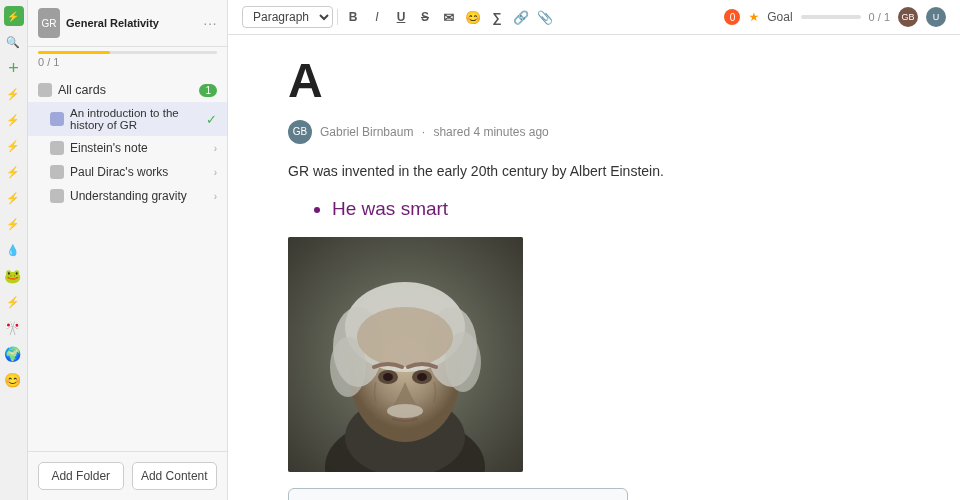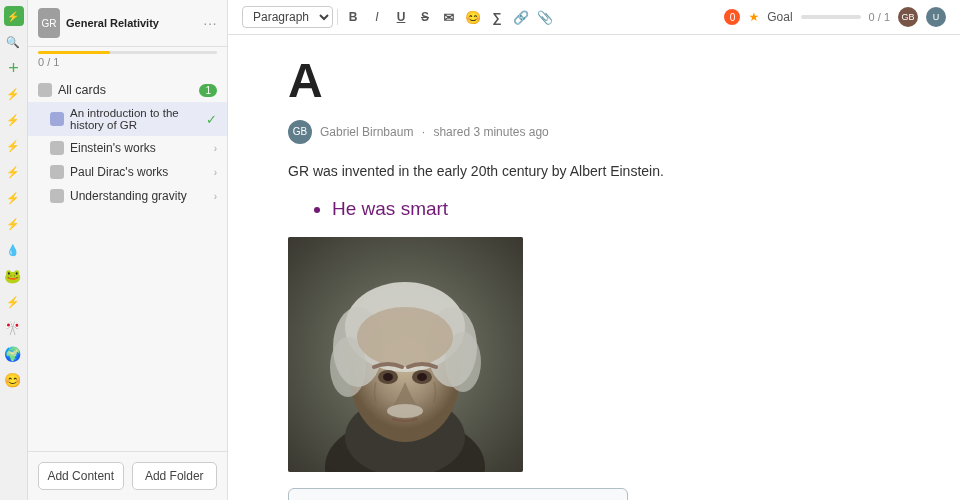--- a/index.html
+++ b/index.html
@@ -392,39 +392,39 @@
 
 
     <div class="nav-item sub active">
       <span class="nav-icon" style="background:#9fa8da;"></span>
       <span style="font-size:11.5px;">An introduction to the history of GR</span>
       <span class="check-icon">✓</span>
     </div>
 
     <div class="nav-item sub">
       <span class="nav-icon" style="background:#bdbdbd;"></span>
-      <span>Einstein's works</span>
+      <span>Einstein's note</span>
       <span class="nav-arrow">›</span>
     </div>
 
     <div class="nav-item sub">
       <span class="nav-icon" style="background:#bdbdbd;"></span>
       <span>Paul Dirac's works</span>
       <span class="nav-arrow">›</span>
     </div>
 
     <div class="nav-item sub">
       <span class="nav-icon" style="background:#bdbdbd;"></span>
       <span>Understanding gravity</span>
       <span class="nav-arrow">›</span>
     </div>
   </div>
   <div class="sidebar-footer">
+    <button class="sidebar-btn">Add Folder</button>
     <button class="sidebar-btn">Add Content</button>
-    <button class="sidebar-btn">Add Folder</button>
   </div>
 </div>
 
 <div class="main">
 
   <div class="toolbar">
     <select class="toolbar-dropdown">
       <option>Paragraph</option>
     </select>
     <div class="toolbar-sep"></div>
@@ -449,21 +449,21 @@
       <div class="toolbar-avatar2">U</div>
     </div>
   </div>
 
   <div class="content">
     <div class="content-title">A</div>
     <div class="author-row">
       <div class="author-avatar">GB</div>
       <span>Gabriel Birnbaum</span>
       <span>·</span>
-      <span>shared 3 minutes ago</span>
+      <span>shared 4 minutes ago</span>
     </div>
     <p class="content-text">GR was invented in the early 20th century by Albert Einstein.</p>
     <ul style="padding-left:24px;margin-bottom:12px;">
       <li class="content-bullet">He was smart</li>
     </ul>
 
     <div class="einstein-img">
       <svg width="235" height="235" viewBox="0 0 235 235" xmlns="http://www.w3.org/2000/svg">
         <defs>
           <radialGradient id="face" cx="50%" cy="40%" r="50%">

